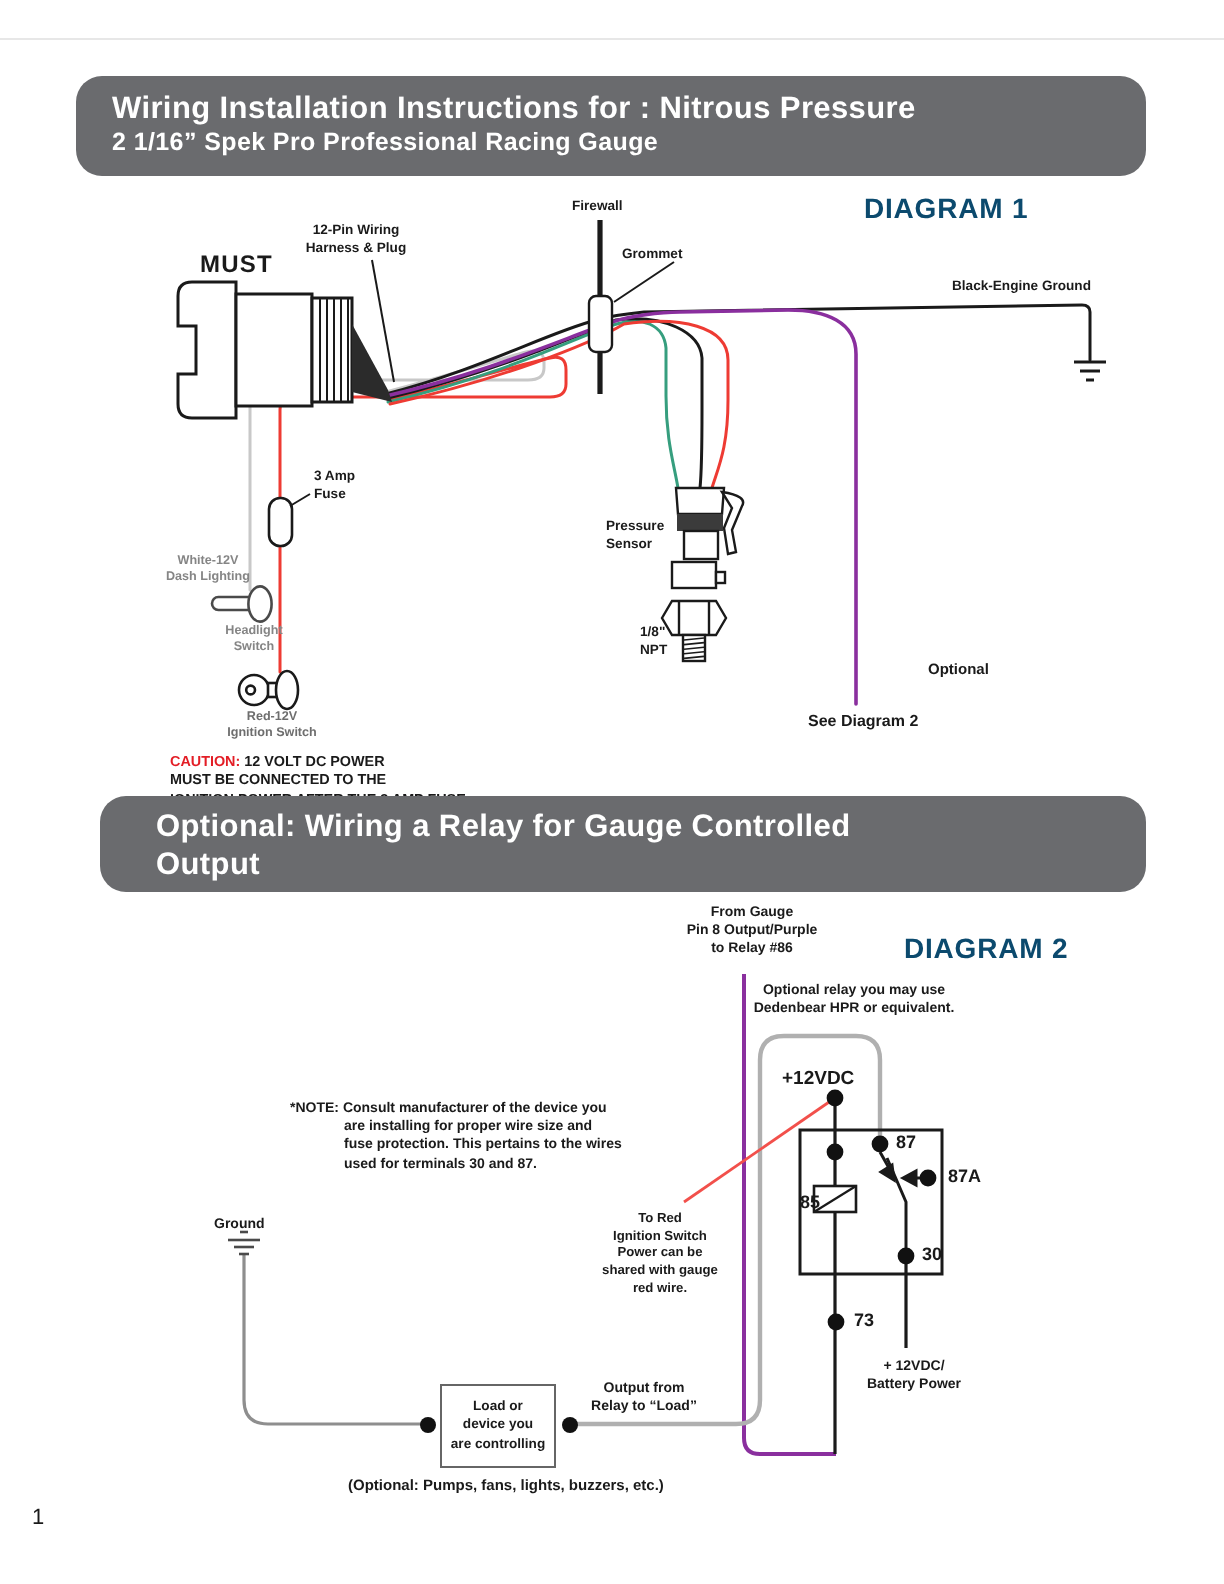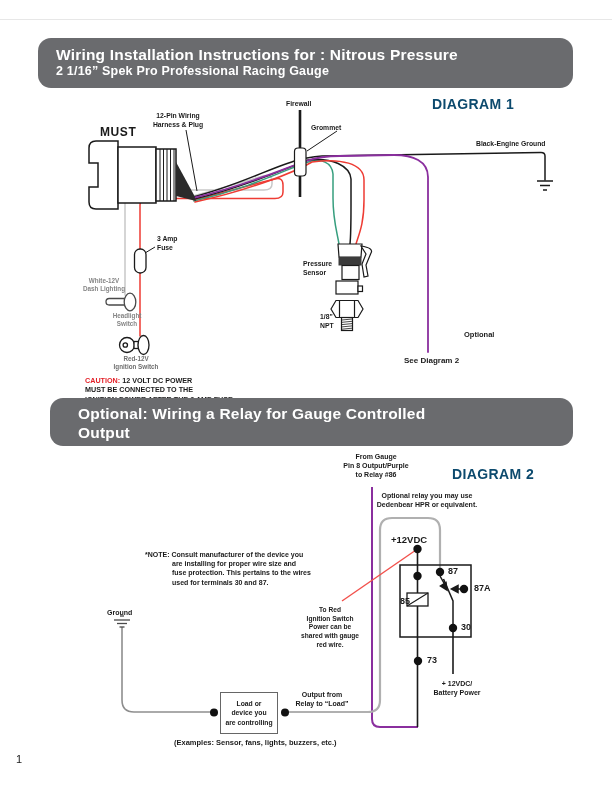--- a/index.html
+++ b/index.html
@@ -219,17 +219,17 @@
 shared with gauge
 red wire.</div>
   <div class="lbl" style="left:107px;top:608px;font-size:7px;">Ground</div>
   <div class="lbl ctr" style="left:417px;top:679px;width:80px;font-size:7px;">+ 12VDC/
 Battery Power</div>
   <div id="loadbox">Load or
 device you
 are controlling</div>
   <div class="lbl ctr" style="left:282px;top:690px;width:80px;font-size:7px;">Output from
 Relay to “Load”</div>
-  <div class="lbl" style="left:174px;top:738px;font-size:7.5px;">(Examples: Sensor, fans, lights, buzzers, etc.)</div>
+  <div class="lbl" style="left:174px;top:738px;font-size:7.5px;">(Optional: Pumps, fans, lights, buzzers, etc.)</div>
 
   <div style="position:absolute;left:16px;top:753px;font-size:11px;">1</div>
 
 </div>
 
 </body></html>

